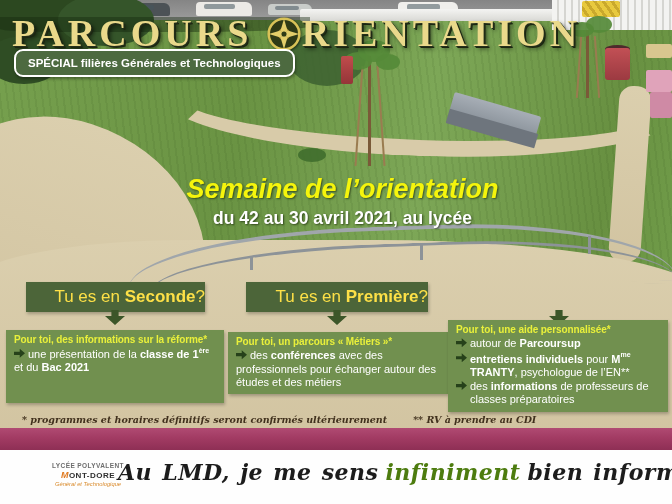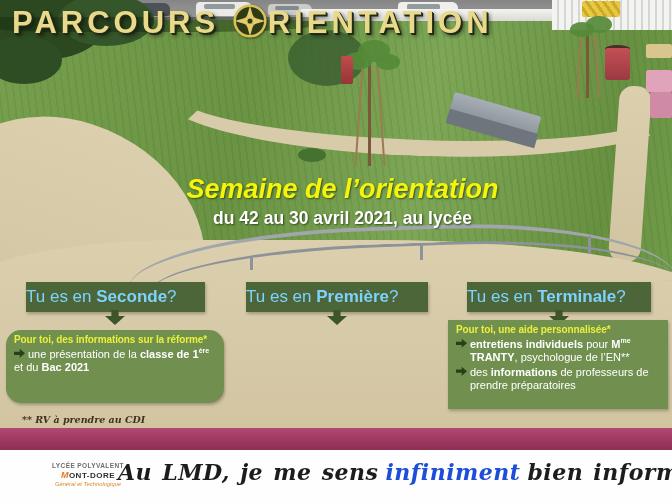--- a/index.html
+++ b/index.html
@@ -51,42 +51,42 @@
   .beige2{left:646px;top:44px;width:26px;height:14px;background:#d9c68f;border-radius:2px;}
   .pink1{left:646px;top:70px;width:26px;height:22px;background:#e0a3ba;border-radius:2px;}
   .pink2{left:650px;top:92px;width:22px;height:26px;background:#cf8aa5;border-radius:2px;}
   .rail1{left:128px;top:226px;width:548px;height:60px;border-top:4px solid #a0a6ab;
     border-radius:50% 50% 0 0/95% 115% 0 0;transform:rotate(-2deg);}
   .rail2{left:150px;top:243px;width:528px;height:46px;border-top:3px solid #8d9398;
     border-radius:50% 50% 0 0/95% 115% 0 0;transform:rotate(-2deg);}
   .rpost{width:3px;background:#8d9398;}
 
   
-  .title{left:12px;top:4px;z-index:20;font-family:Liberation Sans, sans-serif;font-weight:bold;
-    font-size:31px;letter-spacing:4px;color:#ead98b;white-space:nowrap;
+  .title{left:12px;top:11px;z-index:20;font-family:Liberation Serif, serif;font-weight:bold;
+    font-size:38px;letter-spacing:4px;color:#ead98b;white-space:nowrap;
     text-shadow:1px 1px 0 #24301a,2px 2px 0 #1c2612,3px 3px 4px rgba(0,0,0,.55);}
   .title .compass{vertical-align:-5px;margin:0 1px;filter:drop-shadow(1px 1px 1px rgba(0,0,0,.5));}
   .badge{left:14px;top:49px;z-index:20;background:#4d6a40;border:2px solid #fff;border-radius:9px;
     padding:6px 12px;color:#fff;font-size:11.5px;font-weight:bold;box-shadow:1px 2px 3px rgba(0,0,0,.35);}
   .hero{left:120px;top:174px;width:445px;z-index:20;text-align:center;}
   .hero-title{font-size:27px;font-style:italic;font-weight:bold;color:#f5f50c;
     text-shadow:1px 1px 2px rgba(25,40,12,.65);}
   .hero-sub{margin-top:3px;font-size:17.5px;font-weight:bold;color:#fff;
     text-shadow:1px 1px 2px rgba(25,40,12,.7);}
 
-  .qbox{z-index:20;top:282px;height:30px;line-height:30px;background:#4c6539;color:#7dd3fc;
-    text-align:left;font-size:17px;box-shadow:1px 2px 3px rgba(0,0,0,.25);}
+  .qbox{z-index:20;top:282px;height:30px;line-height:30px;background:#4c6539;color:#fde047;
+    text-align:right;font-size:17px;box-shadow:1px 2px 3px rgba(0,0,0,.25);}
   .q1{left:26px;width:179px;} .q2{left:246px;width:182px;} .q3{left:467px;width:184px;}
   .downarrow{z-index:20;top:310px;width:20px;height:15px;background:#3c5629;
     clip-path:polygon(32% 0,68% 0,68% 40%,100% 40%,50% 100%,0 40%,32% 40%);}
   .da1{left:105px;} .da2{left:327px;} .da3{left:549px;}
 
   .dbox{z-index:20;background:#71904f;color:#fff;padding:4px 8px 5px 8px;font-size:11px;
     line-height:1.22;box-shadow:1px 2px 3px rgba(0,0,0,.25);}
-  .d1{left:6px;top:330px;width:202px;min-height:64px;border-radius:15px;}
+  .d1{left:6px;top:330px;width:202px;min-height:64px;}
   .d2{left:228px;top:332px;width:204px;min-height:48px;}
   .d3{left:448px;top:320px;width:204px;min-height:80px;}
   .dhead{color:#e9f03b;font-weight:bold;font-size:10px;letter-spacing:-.1px;margin-bottom:1px;}
   .dline{margin-top:1px;}
   .hang{padding-left:14px;text-indent:-14px;}
   .arr{display:inline-block;width:11px;height:9px;background:#26411a;margin-right:3px;
     clip-path:polygon(0 32%,52% 32%,52% 0,100% 50%,52% 100%,52% 68%,0 68%);}
   .dbox sup{font-size:7px;}
 
   .footnotes{left:0;top:414px;width:672px;z-index:20;display:flex;gap:26px;padding-left:22px;
@@ -100,21 +100,21 @@
   .arc-b{left:6px;top:3px;width:34px;height:42px;border-left-color:#222;transform:rotate(-8deg);border-width:2px;}
   .arc-g{left:11px;top:5px;width:28px;height:38px;border-left-color:#9a9a9a;transform:rotate(4deg);border-width:2px;}
   .logo-text{position:absolute;left:20px;top:9px;width:76px;text-align:center;line-height:1.25;}
   .lg1{font-size:6.5px;font-weight:bold;color:#6d6d6d;letter-spacing:.4px;}
   .lg2{font-size:8px;font-weight:bold;color:#2e2e2e;letter-spacing:.5px;}
   .lg2 .mi{color:#e07a20;font-style:italic;font-size:9px;}
   .lg3{font-size:5.8px;font-style:italic;color:#d98a2b;}
   .slogan{position:absolute;left:118px;right:4px;top:9px;text-align:center;
     font-family:"DejaVu Serif",serif;font-style:italic;font-weight:bold;font-size:22px;
     color:#1c1c1c;letter-spacing:.5px;word-spacing:2px;white-space:nowrap;}
-  .slogan .em{color:#1d4ed8;margin:0 7px;}
+  .slogan .em{color:#4d7c0f;margin:0 7px;}
 </style>
 </head>
 <body>
 
 <div class="poster">
 
   <div class="photo">
     <div class="grass abs" style="inset:0"></div>
     <div class="grass-tex abs"></div>
     <div class="abs road"></div>
@@ -181,47 +181,55 @@
     <svg class="compass" width="34" height="34" viewBox="0 0 40 40">
       <circle cx="20" cy="20" r="18" fill="#2f3a16" stroke="#d8c257" stroke-width="3"></circle>
       <rect x="13" y="13" width="14" height="14" fill="#b0923a" transform="rotate(45 20 20)"></rect>
       <polygon points="20,2 24,16 20,20 16,16" fill="#e3cd6a"></polygon>
       <polygon points="20,38 24,24 20,20 16,24" fill="#e3cd6a"></polygon>
       <polygon points="38,20 24,24 20,20 24,16" fill="#e3cd6a"></polygon>
       <polygon points="2,20 16,16 20,20 16,24" fill="#e3cd6a"></polygon>
       <circle cx="20" cy="20" r="3" fill="#2f3a16"></circle>
     </svg><span>RIENTATION</span></div>
 
+  <div class="abs badge">
+    <span>SPÉCIAL filières Générales et Technologiques</span>
+  </div>
 
   <div class="abs hero">
     <div class="hero-title">Semaine de l’orientation</div>
     <div class="hero-sub">du 42 au 30 avril 2021, au lycée</div>
   </div>
 
   <div class="abs qbox q1"><span>Tu es en </span><b>Seconde</b><span>?</span></div>
   <div class="abs qbox q2"><span>Tu es en </span><b>Première</b><span>?</span></div>
-  <div class="abs qbox q3"><span>Tu es en </span><b>Terminale</b><span>?</span></div>
 
   <div class="abs downarrow da1"></div>
   <div class="abs downarrow da2"></div>
   <div class="abs downarrow da3"></div>
 
   <div class="abs dbox d1">
     <div class="dhead">Pour toi, des informations sur la réforme*</div>
     <div class="dline"><span class="arr"></span><span>une présentation de la </span><b>classe de 1</b><b><sup>ère</sup></b><span> et du </span><b>Bac 2021</b></div>
   </div>
 
+  <div class="abs dbox d2">
+    <div class="dhead">Pour toi, un parcours « Métiers »*</div>
+    <div class="dline"><span class="arr"></span><span>des </span><b>conférences</b><span> avec des professionnels pour échanger autour des études et des métiers</span></div>
+  </div>
 
   <div class="abs dbox d3">
     <div class="dhead">Pour toi, une aide personnalisée*</div>
+    <div class="dline hang"><span class="arr"></span><span>autour de </span><b>Parcoursup</b></div>
     <div class="dline hang"><span class="arr"></span><b>entretiens individuels</b><span> pour </span><b>M</b><b><sup>me</sup></b><b> TRANTY</b><span>, psychologue de l’EN**</span></div>
-    <div class="dline hang"><span class="arr"></span><span>des </span><b>informations</b><span> de professeurs de prendre préparatoires</span></div>
+    <div class="dline hang"><span class="arr"></span><span>des </span><b>informations</b><span> de professeurs de classes préparatoires</span></div>
   </div>
 
   <div class="abs footnotes">
+    <span>* programmes et horaires définitifs seront confirmés ultérieurement</span>
     <span>** RV à prendre au CDI</span>
   </div>
 
   <div class="abs magenta-bar"></div>
 
   <div class="abs footer">
     <div class="abs logo">
       <span class="arc arc-o"></span>
       <span class="arc arc-b"></span>
       <span class="arc arc-g"></span>

